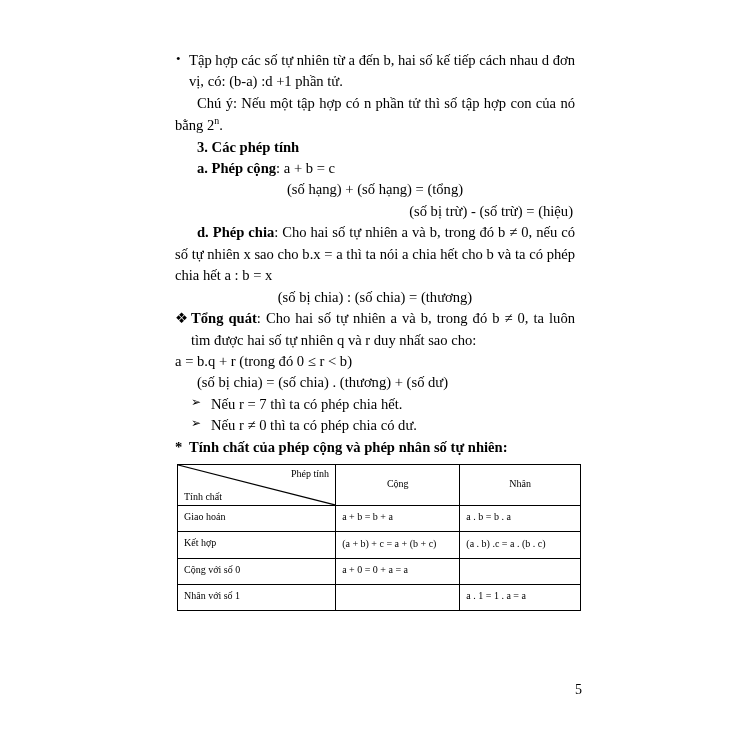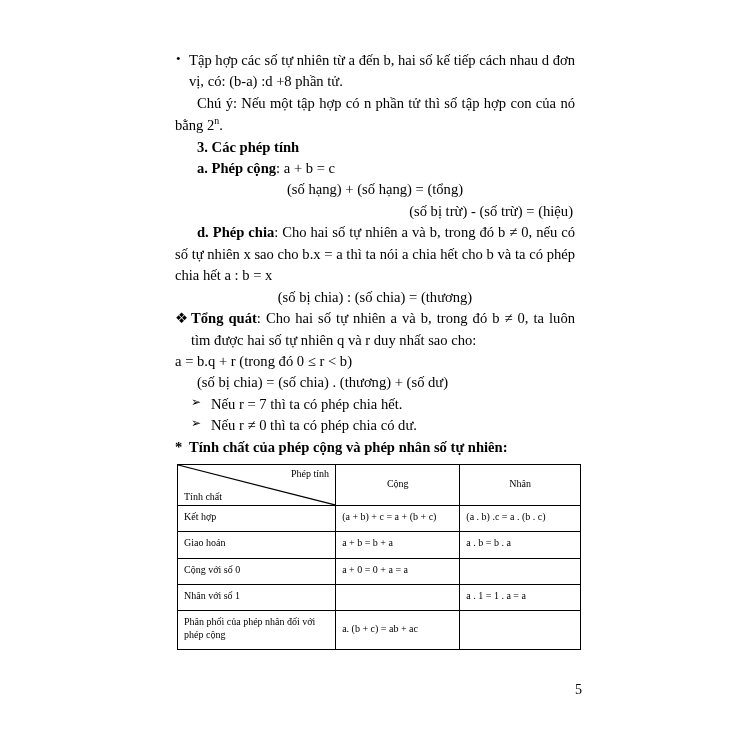--- a/index.html
+++ b/index.html
@@ -152,21 +152,21 @@
   }
 </style>
 </head>
 <body>
 
 <div class="page">
   <div class="content">
 
     <p class="bullet-line">
       <span class="dot">•</span>
-      <span>Tập hợp các số tự nhiên từ a đến b, hai số kế tiếp cách nhau d đơn vị, có: (b-a) :d +8 phần tử.</span>
+      <span>Tập hợp các số tự nhiên từ a đến b, hai số kế tiếp cách nhau d đơn vị, có: (b-a) :d +1 phần tử.</span>
     </p>
 
     <p class="indent">
       <span>Chú ý: Nếu một tập hợp có n phần tử thì số tập hợp con của nó bằng 2</span><span class="sup">n</span><span>.</span>
     </p>
 
     <p class="heading">3. Các phép tính</p>
 
     <p class="sub">
       <span class="b">a. Phép cộng</span><span>:  a  +  b  =  c</span>
@@ -215,43 +215,38 @@
             <svg class="slash" viewBox="0 0 160 40" preserveAspectRatio="none">
               <line x1="0" y1="0" x2="160" y2="40" stroke="#000" stroke-width="1.2"></line>
             </svg>
             <span class="tl">Phép tính</span>
             <span class="bl">Tính chất</span>
           </td>
           <td class="col1 hdr-center">Cộng</td>
           <td class="col2 hdr-center">Nhân</td>
         </tr>
         <tr>
+          <td class="col0">Giao hoán</td>
+          <td class="col1">a + b = b + a</td>
+          <td class="col2">a . b = b . a</td>
+        </tr>
+        <tr>
           <td class="col0">Kết hợp</td>
           <td class="col1 two-line-cell">(a + b) + c = a + (b + c)</td>
           <td class="col2 two-line-cell">(a . b) .c = a . (b . c)</td>
         </tr>
         <tr>
-          <td class="col0">Giao hoán</td>
-          <td class="col1">a + b = b + a</td>
-          <td class="col2">a . b = b . a</td>
-        </tr>
-        <tr>
           <td class="col0">Cộng với số 0</td>
           <td class="col1">a + 0 = 0 + a = a</td>
           <td class="col2"></td>
         </tr>
         <tr>
           <td class="col0">Nhân với số 1</td>
           <td class="col1"></td>
           <td class="col2">a . 1 = 1 . a = a</td>
         </tr>
-        <tr>
-          <td class="col0 two-line-cell">Phân phối của phép nhân đối với phép cộng</td>
-          <td class="col1">a. (b + c) = ab + ac</td>
-          <td class="col2"></td>
-        </tr>
       </tbody>
     </table>
 
   </div>
 
   <div class="pagenum">5</div>
 </div>
 
 </body></html>

